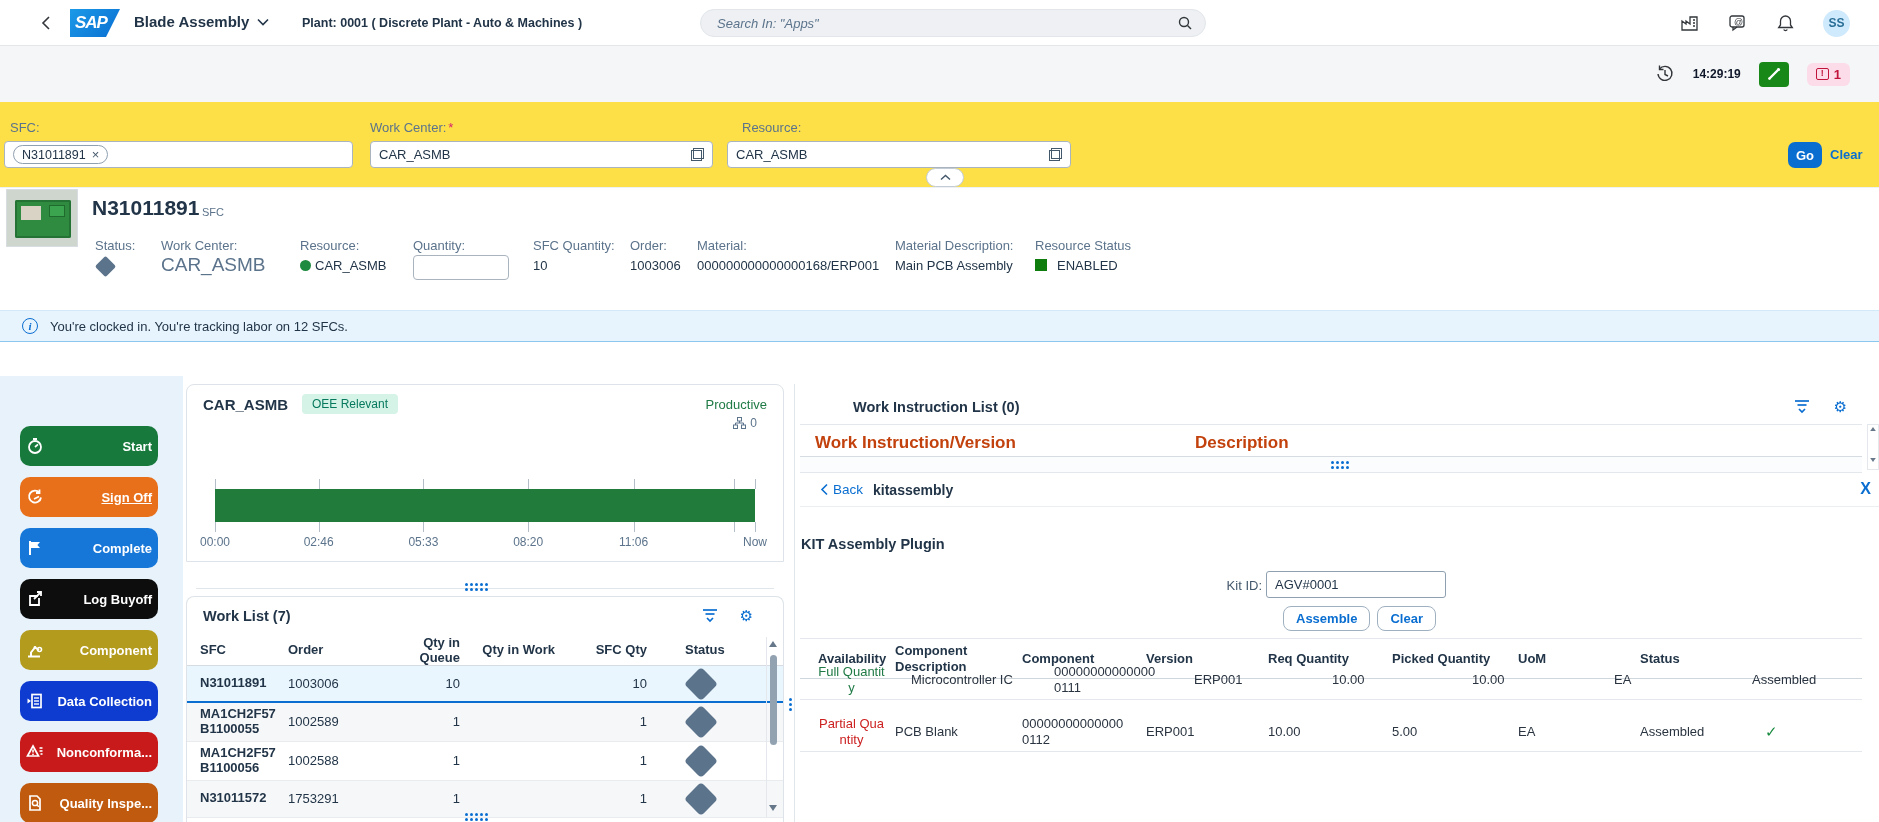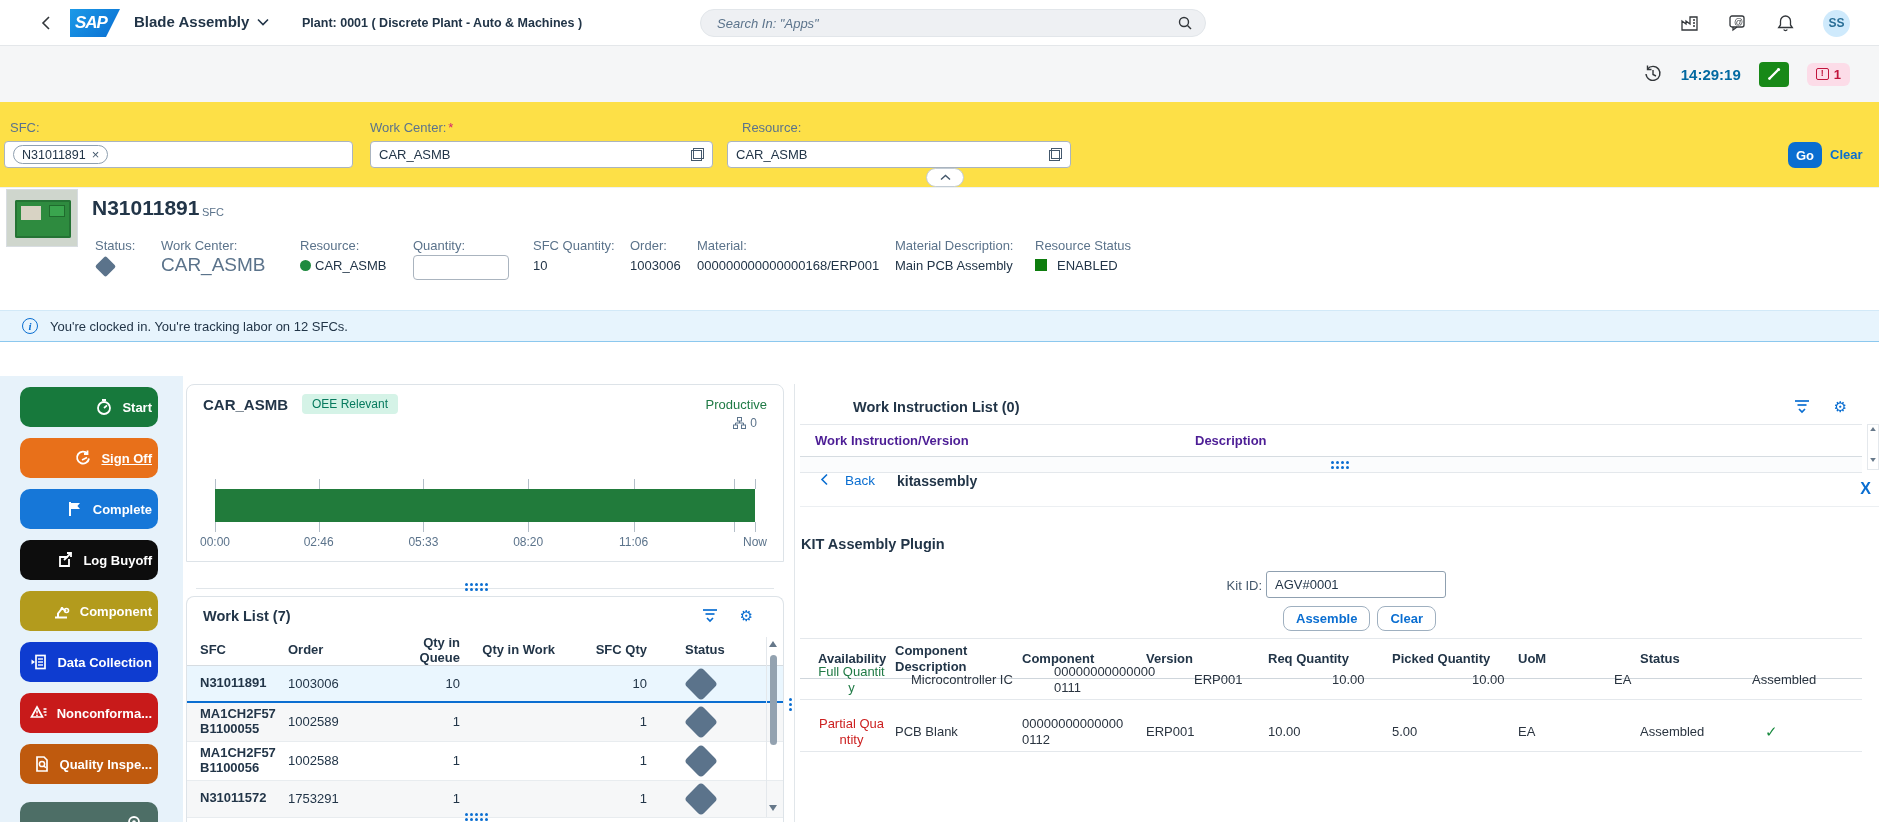--- a/index.html
+++ b/index.html
@@ -24,21 +24,21 @@
     padding:0 12px 0 16px; }
   .searchbox .ph { flex:1; font-size:13px; font-style:italic; color:#5b738b; }
   .top-icons { right:29px; top:0; height:46px; display:flex; align-items:center; gap:28px; }
   .icon-btn { width:20px; height:20px; display:flex; align-items:center; justify-content:center; cursor:pointer; }
   .avatar { width:27px; height:27px; border-radius:50%; background:#cfeafc; color:#2a6f97;
     font-size:12px; font-weight:bold; display:flex; align-items:center; justify-content:center; cursor:pointer; }
 
   
   .subbar { left:0; top:46px; width:1879px; height:56px; background:#f5f6f7; }
   .subbar-inner { position:absolute; right:29px; top:0; height:56px; display:flex; align-items:center; gap:18px; }
-  .time-text { font-size:15px; font-weight:bold; color:#0369a1; }
+  .time-text { font-size:12px; font-weight:bold; color:#0f172a; }
   .green-btn { width:30px; height:25px; background:#188918; border-radius:4px;
     display:flex; align-items:center; justify-content:center; cursor:pointer; }
   .alert-pill { height:23px; background:#fcdce8; border-radius:6px; display:flex; align-items:center;
     gap:5px; padding:0 9px; cursor:pointer; }
   .alert-icon { width:13px; height:12px; border:1.6px solid #c1143c; border-radius:2px;
     color:#c1143c; font-size:9px; font-weight:bold; line-height:9px; text-align:center; }
   .alert-count { color:#c1143c; font-size:13px; font-weight:bold; }
 
   
   .form-area { left:0; top:102px; width:1879px; height:86px; background:#fde047; border-bottom:1px solid #eef1f3;}
@@ -80,22 +80,22 @@
     border-top:1px solid #d2e9f8; border-bottom:1px solid #8cc8ee;
     display:flex; align-items:center; padding-left:22px; gap:12px; }
   .info-icon { width:16px; height:16px; border:1.5px solid #0a6ed1; border-radius:50%; color:#0a6ed1;
     font-size:11px; font-weight:bold; font-family:"Liberation Serif",serif; font-style:italic;
     display:flex; align-items:center; justify-content:center; }
   .banner-text { font-size:13px; color:#223548; }
 
   
   .sidebar { left:0; top:376px; width:183px; height:446px; background:#e7f2fa; }
   .action-btn { position:absolute; left:20px; width:138px; height:40px; border:none; border-radius:10px;
-    color:#fff; font-size:13px; font-weight:bold; display:flex; align-items:center; justify-content:flex-end;
-    gap:9px; cursor:pointer; padding:0 6px; }
+    color:#fff; font-size:13px; font-weight:bold; display:flex; align-items:center; justify-content:space-between;
+    gap:9px; cursor:pointer; padding:0 6px;margin-top:39px; }
   .action-btn svg { flex:0 0 auto; }
 
   
   .card { background:#fff; border:1px solid #dde3e8; border-radius:8px 8px 0 0; }
   .avail-card { left:186px; top:384px; width:598px; height:178px; }
   .card-head { display:flex; align-items:center; padding:0 16px; height:37px; border-bottom:1px solid #e4e8ec; }
   .card-title { font-size:14.5px; font-weight:bold; color:#223548; }
   .pag { margin-left:auto; font-size:12px; color:#223548; display:flex; align-items:center; gap:8px;}
   .grid-glyph { color:#0a6ed1; font-size:15px; cursor:pointer; }
   .avail-row { display:flex; align-items:center; padding:9px 16px 0 16px; }
@@ -131,25 +131,25 @@
   .wl-scroll { position:absolute; right:4px; top:40px; width:13px; height:180px; border-left:1px solid #e4e8ec; }
   .tri-up { width:0; height:0; border-left:4px solid transparent; border-right:4px solid transparent; border-bottom:6px solid #66788a; margin:4px auto; }
   .tri-down { width:0; height:0; border-left:4px solid transparent; border-right:4px solid transparent; border-top:6px solid #66788a; margin:4px auto; position:absolute; bottom:2px; left:2px;}
   .thumb-bar { position:absolute; left:3px; top:18px; width:7px; height:90px; background:#93a2b0; border-radius:4px; }
 
   
   .rp { left:800px; top:384px; width:1079px; height:438px; background:#fff; }
   .rp-head { position:absolute; left:0; top:6px; width:1079px; height:34px; display:flex; align-items:center; padding:0 18px 0 15px;}
   .rp-title { font-size:14.5px; font-weight:bold; color:#223548;margin-left:38px; }
   .wi-header { position:absolute; left:0; top:40px; width:1062px; height:33px; border-top:1px solid #e4e8ec;
-    border-bottom:1px solid #d6dce1; font-size:13px; font-weight:bold; color:#4c1d95; }
+    border-bottom:1px solid #d6dce1; font-size:17px; font-weight:bold; color:#c2410c; }
   .wi-header span { position:absolute; top:8px; }
   .wi-scroll { position:absolute; right:0px; top:40px; width:12px; height:46px; border:1px solid #e4e8ec; }
   .splitter-row { position:absolute; left:0; top:73px; width:1062px; height:16px; background:#fbfcfd; border-bottom:1px solid #e4e8ec;}
-  .back-row { position:absolute; left:0; top:89px; width:1079px; height:34px; display:flex; padding-left:20px; gap:16px; border-bottom:1px solid #eceff2; }
+  .back-row { position:absolute; left:0; top:89px; width:1079px; height:34px; display:flex; align-items:center; padding-left:20px; gap:4px; border-bottom:1px solid #eceff2; }
   .back-link { color:#0a6ed1; font-size:13.5px; cursor:pointer; }
   .back-title { font-size:14px; font-weight:bold; color:#223548; margin-left:6px; }
   .close-x { position:absolute; right:8px; top:7px; color:#0a6ed1; font-size:16px; font-weight:bold; cursor:pointer; }
   .plugin-heading { position:absolute; left:1px; top:152px; font-size:14.5px; font-weight:bold; color:#223548; }
   .kit-label { position:absolute; left:392px; top:194px; width:70px; text-align:right; font-size:13px; color:#44586c; }
   .kit-input { position:absolute; left:466px; top:187px; width:180px; height:27px; border:1px solid #8fa0b0; border-radius:3px;
     font-size:13px; color:#223548; display:flex; align-items:center; padding:0 8px; background:#fff; }
   .kit-btns { position:absolute; left:483px; top:222px; display:flex; gap:7px; }
   .kit-btn { height:25px; padding:0 12px; background:#fff; border:1px solid #9fb0c0; border-radius:8px;
     color:#0a6ed1; font-size:13px; font-weight:bold; cursor:pointer; }

